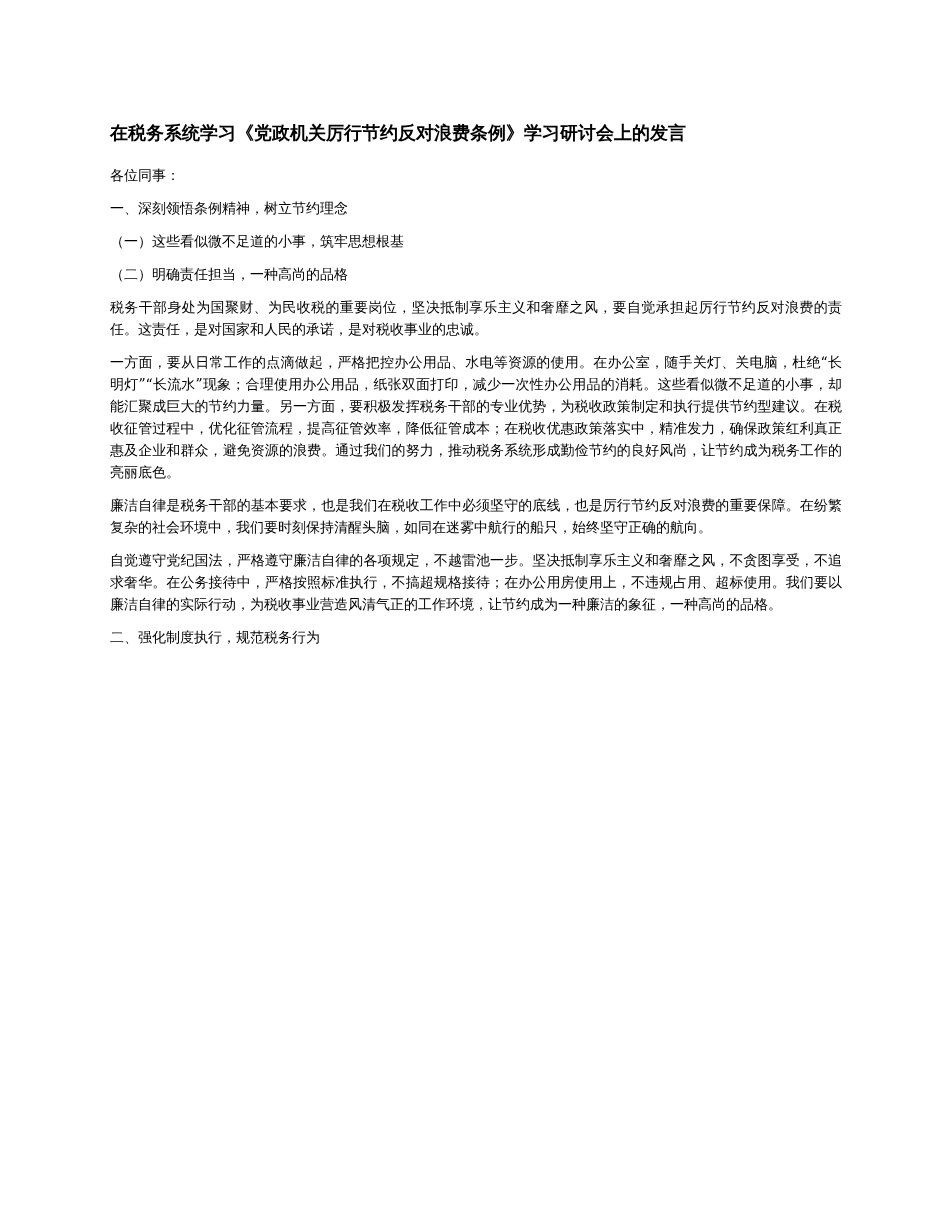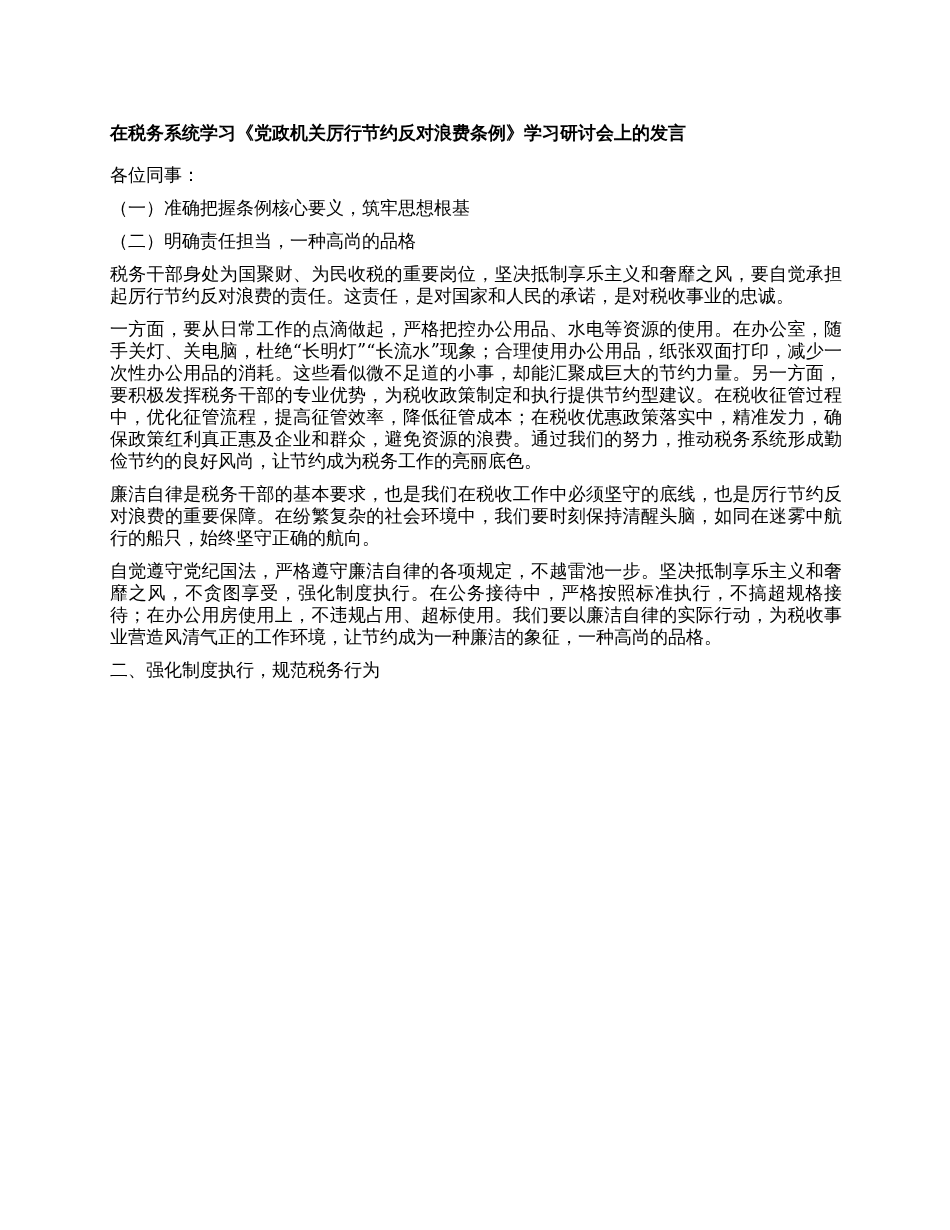--- a/index.html
+++ b/index.html
@@ -20,21 +20,21 @@
     color: #000000;
   }
   .doc-title {
     font-size: 18px;
     line-height: 22px;
     font-weight: bold;
     margin: 0 0 20px 0;
     text-align: left;
   }
   .block {
-    font-size: 18px;
+    font-size: 14px;
     line-height: 22px;
     font-weight: normal;
     margin: 0 0 11px 0;
   }
   .block.paragraph {
     text-align: justify;
     text-justify: inter-ideograph;
   }
   .block.salutation,
   .block.heading1,
@@ -45,32 +45,33 @@
 </head>
 <body>
 
 <div class="page">
 
   <h1 class="doc-title">在税务系统学习《党政机关厉行节约反对浪费条例》学习研讨会上的发言</h1>
 
   <p class="block salutation">各位同事：</p>
 
 
+  <p class="block heading1">一、深刻领悟条例精神，树立节约理念</p>
 
-  <p class="block heading2">（一）准确把握条例核心要义，筑牢思想根基</p>
+  <p class="block heading2">（一）这些看似微不足道的小事，筑牢思想根基</p>
 
 
 
   <p class="block heading2">（二）明确责任担当，一种高尚的品格</p>
 
   <p class="block paragraph">税务干部身处为国聚财、为民收税的重要岗位，坚决抵制享乐主义和奢靡之风，要自觉承担起厉行节约反对浪费的责任。这责任，是对国家和人民的承诺，是对税收事业的忠诚。</p>
 
   <p class="block paragraph">一方面，要从日常工作的点滴做起，严格把控办公用品、水电等资源的使用。在办公室，随手关灯、关电脑，杜绝“长明灯”“长流水”现象；合理使用办公用品，纸张双面打印，减少一次性办公用品的消耗。这些看似微不足道的小事，却能汇聚成巨大的节约力量。另一方面，要积极发挥税务干部的专业优势，为税收政策制定和执行提供节约型建议。在税收征管过程中，优化征管流程，提高征管效率，降低征管成本；在税收优惠政策落实中，精准发力，确保政策红利真正惠及企业和群众，避免资源的浪费。通过我们的努力，推动税务系统形成勤俭节约的良好风尚，让节约成为税务工作的亮丽底色。</p>
 
 
   <p class="block paragraph">廉洁自律是税务干部的基本要求，也是我们在税收工作中必须坚守的底线，也是厉行节约反对浪费的重要保障。在纷繁复杂的社会环境中，我们要时刻保持清醒头脑，如同在迷雾中航行的船只，始终坚守正确的航向。</p>
 
-  <p class="block paragraph">自觉遵守党纪国法，严格遵守廉洁自律的各项规定，不越雷池一步。坚决抵制享乐主义和奢靡之风，不贪图享受，强化制度执行。在公务接待中，严格按照标准执行，不搞超规格接待；在办公用房使用上，不违规占用、超标使用。我们要以廉洁自律的实际行动，为税收事业营造风清气正的工作环境，让节约成为一种廉洁的象征，一种高尚的品格。</p>
+  <p class="block paragraph">自觉遵守党纪国法，严格遵守廉洁自律的各项规定，不越雷池一步。坚决抵制享乐主义和奢靡之风，不贪图享受，不追求奢华。在公务接待中，严格按照标准执行，不搞超规格接待；在办公用房使用上，不违规占用、超标使用。我们要以廉洁自律的实际行动，为税收事业营造风清气正的工作环境，让节约成为一种廉洁的象征，一种高尚的品格。</p>
 
   <p class="block heading1">二、强化制度执行，规范税务行为</p>
 
 
 </div>
 
 </body></html>

